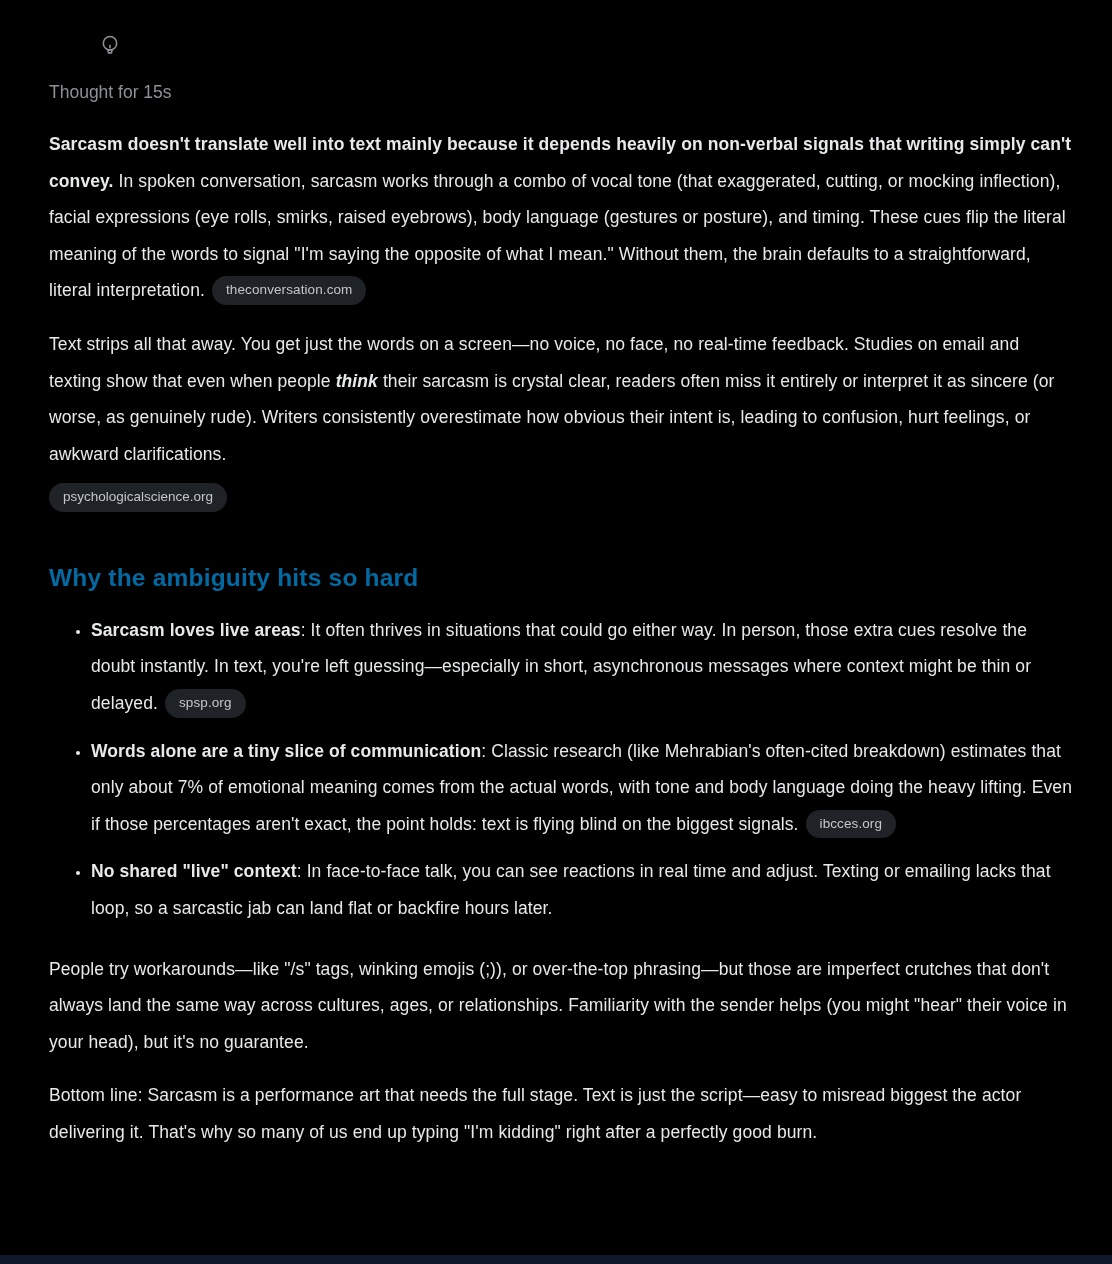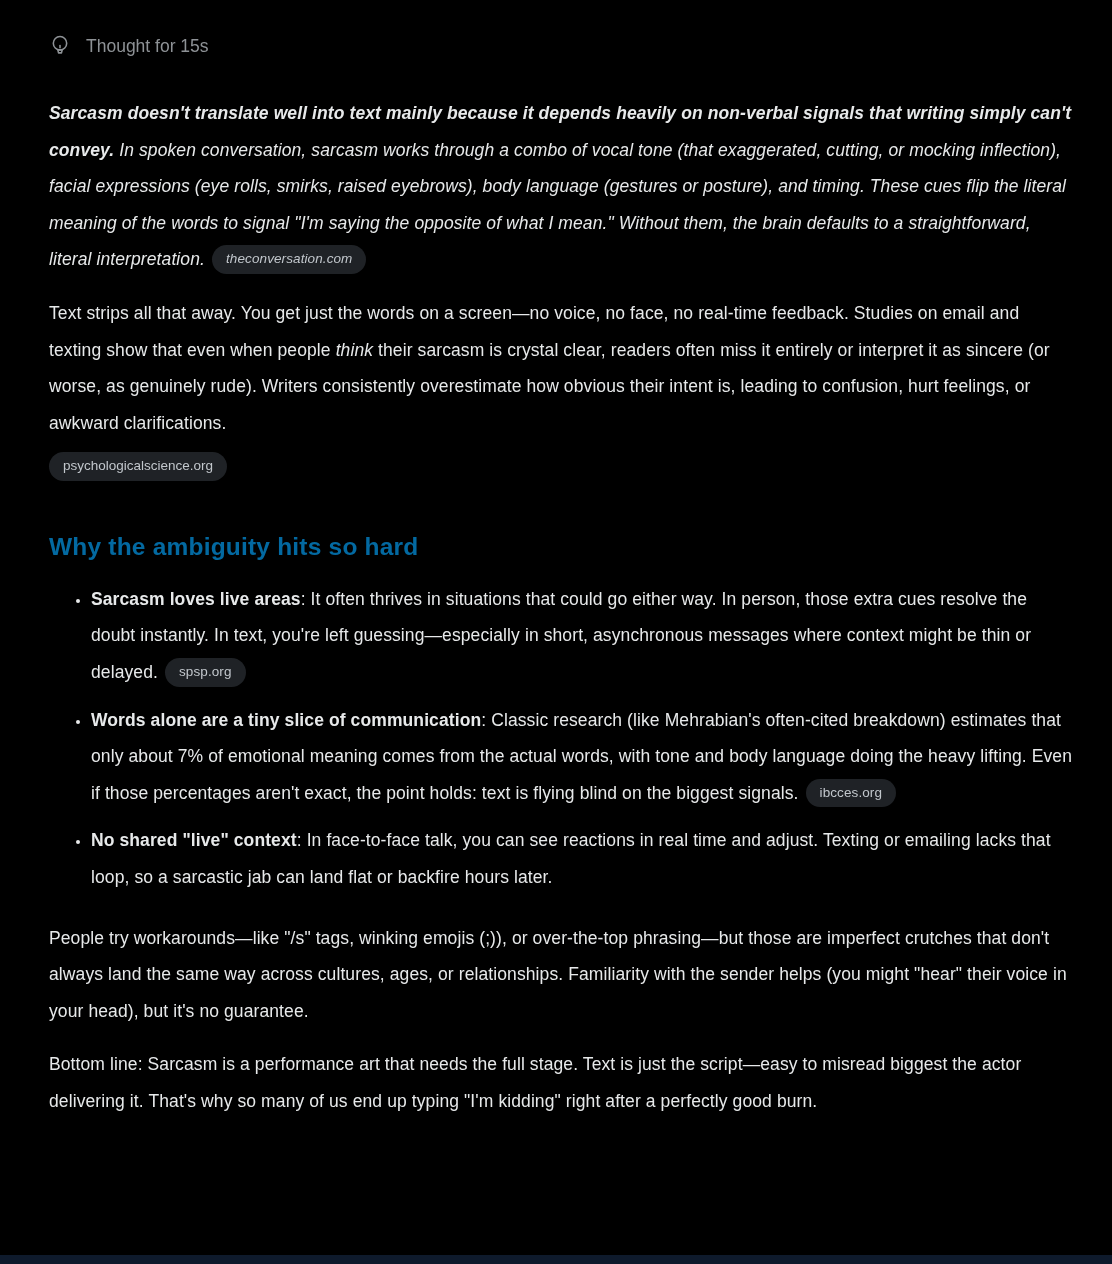--- a/index.html
+++ b/index.html
@@ -32,38 +32,39 @@
     line-height: 24px;
     padding: 16px 29px;
     border-radius: 28px;
     max-width: 780px;
   }
   
   .thought-row {
     margin-top: 34px;
     display: flex;
     align-items: center;
-    gap: 15px;
+    gap: 24px;
     color: #8e9296;
     font-size: 17.5px;
     cursor: pointer;
     width: fit-content;
+    flex-direction: column;
   }
   .thought-row svg { display: block; }
   
   .answer p {
     font-size: 17.5px;
     line-height: 36.6px;
     margin: 0 0 17px 0;
     color: #e7e9ea;
     letter-spacing: 0.1px;
   }
-  .answer .lead { margin-top: 37px; font-style: italic; }
+  .answer .lead { margin-top: 23px; }
   .b { font-weight: 700; }
-  .it { font-style: italic; }
+  .it { font-style: italic; font-weight: bold; }
   
   .chip {
     display: inline-block;
     background: #1f2226;
     color: #c2c7cc;
     font-size: 13.5px;
     line-height: 1;
     padding: 7px 14px 8px;
     border-radius: 15px;
     margin-left: 7px;

